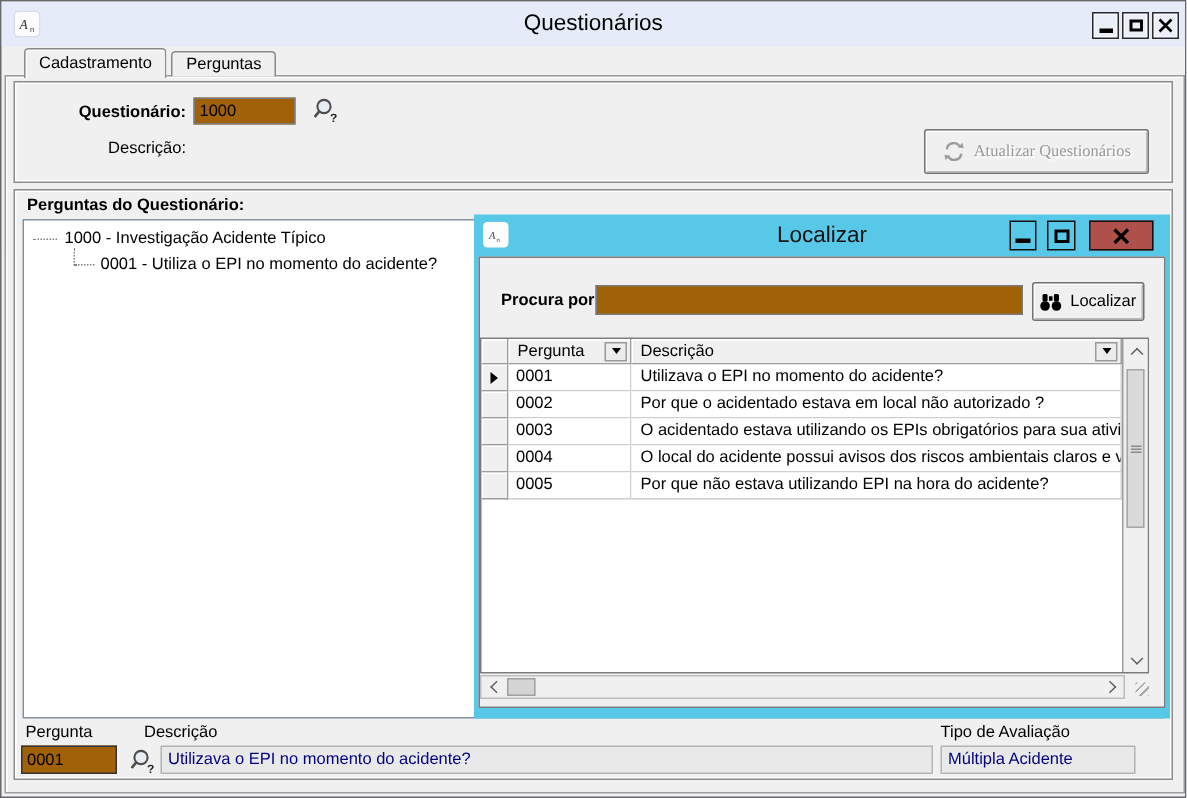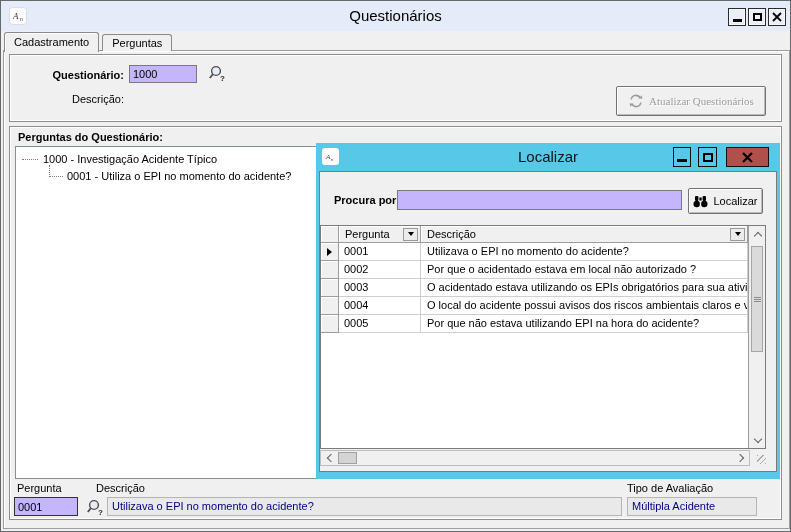--- a/index.html
+++ b/index.html
@@ -18,34 +18,34 @@
   .cap-btn { width:18px; height:18px; background:#e9eef8; border:1px solid #2b2b2b;
              box-shadow: inset 0 0 0 1px #f6f9fd; display:flex; align-items:center; justify-content:center; cursor:default; }
   .ming { display:inline-block; width:9px; border-top:3px solid #000; margin-top:6px; }
   .maxg { display:inline-block; width:9px; height:8px; border:2px solid #000; }
 
   
   .tabstrip { position:absolute; left:3px; top:30px; height:20px; display:flex; align-items:flex-end; z-index:4; }
   .tab { background:#f0f0f0; border:1px solid #8a8a8a; border-bottom:none;
          border-radius:3px 3px 0 0; padding:0 9px; line-height:17px; cursor:default; }
   .tab.active { height:20px; line-height:19px; margin-bottom:-1px; z-index:5; position:relative;
-                box-shadow: inset 1px 1px 0 #fff; }
+                box-shadow: inset 1px 1px 0 #fff; margin-left: 12px; }
   .tab.inactive { height:17px; margin-left:3px; }
 
   
   .tabpage { position:absolute; left:2px; top:49px; width:787px; height:479px;
              border:1px solid #9c9c9c; box-shadow: inset 1px 1px 0 #fff; background:#f0f0f0; }
 
   .panel { position:absolute; border:1px solid #8e8e8e; box-shadow: inset 0 0 0 1px #ffffff; background:#f0f0f0; }
   .panel1 { left:5px; top:3px; width:773px; height:68px; }
   .panel2 { left:5px; top:75px; width:773px; height:394px; }
 
   .lbl { position:absolute; white-space:nowrap; }
   .r-lbl { text-align:right; }
-  .tbox { position:absolute; background:#c4b5fd; border:1px solid #7a7a7a; font-size:11px;
+  .tbox { position:absolute; background:#a16207; border:1px solid #7a7a7a; font-size:11px;
           font-family:"Liberation Sans",sans-serif; padding:0 3px; }
   .lookup { position:absolute; width:18px; height:17px; cursor:pointer; }
 
   .btn { position:absolute; background:#f0f0f0; border:1px solid #737373; border-radius:2px;
          box-shadow: inset 1px 1px 0 #ffffff, inset -1px -1px 0 #b9b9b9;
          display:flex; align-items:center; justify-content:center; gap:5px; font-size:11px; cursor:default; }
   .btn.disabled { color:#9b9b9b; text-shadow:1px 1px 0 #fff; }
 
   .section-title { position:absolute; left:8px; top:4px; font-weight:bold; }
 

